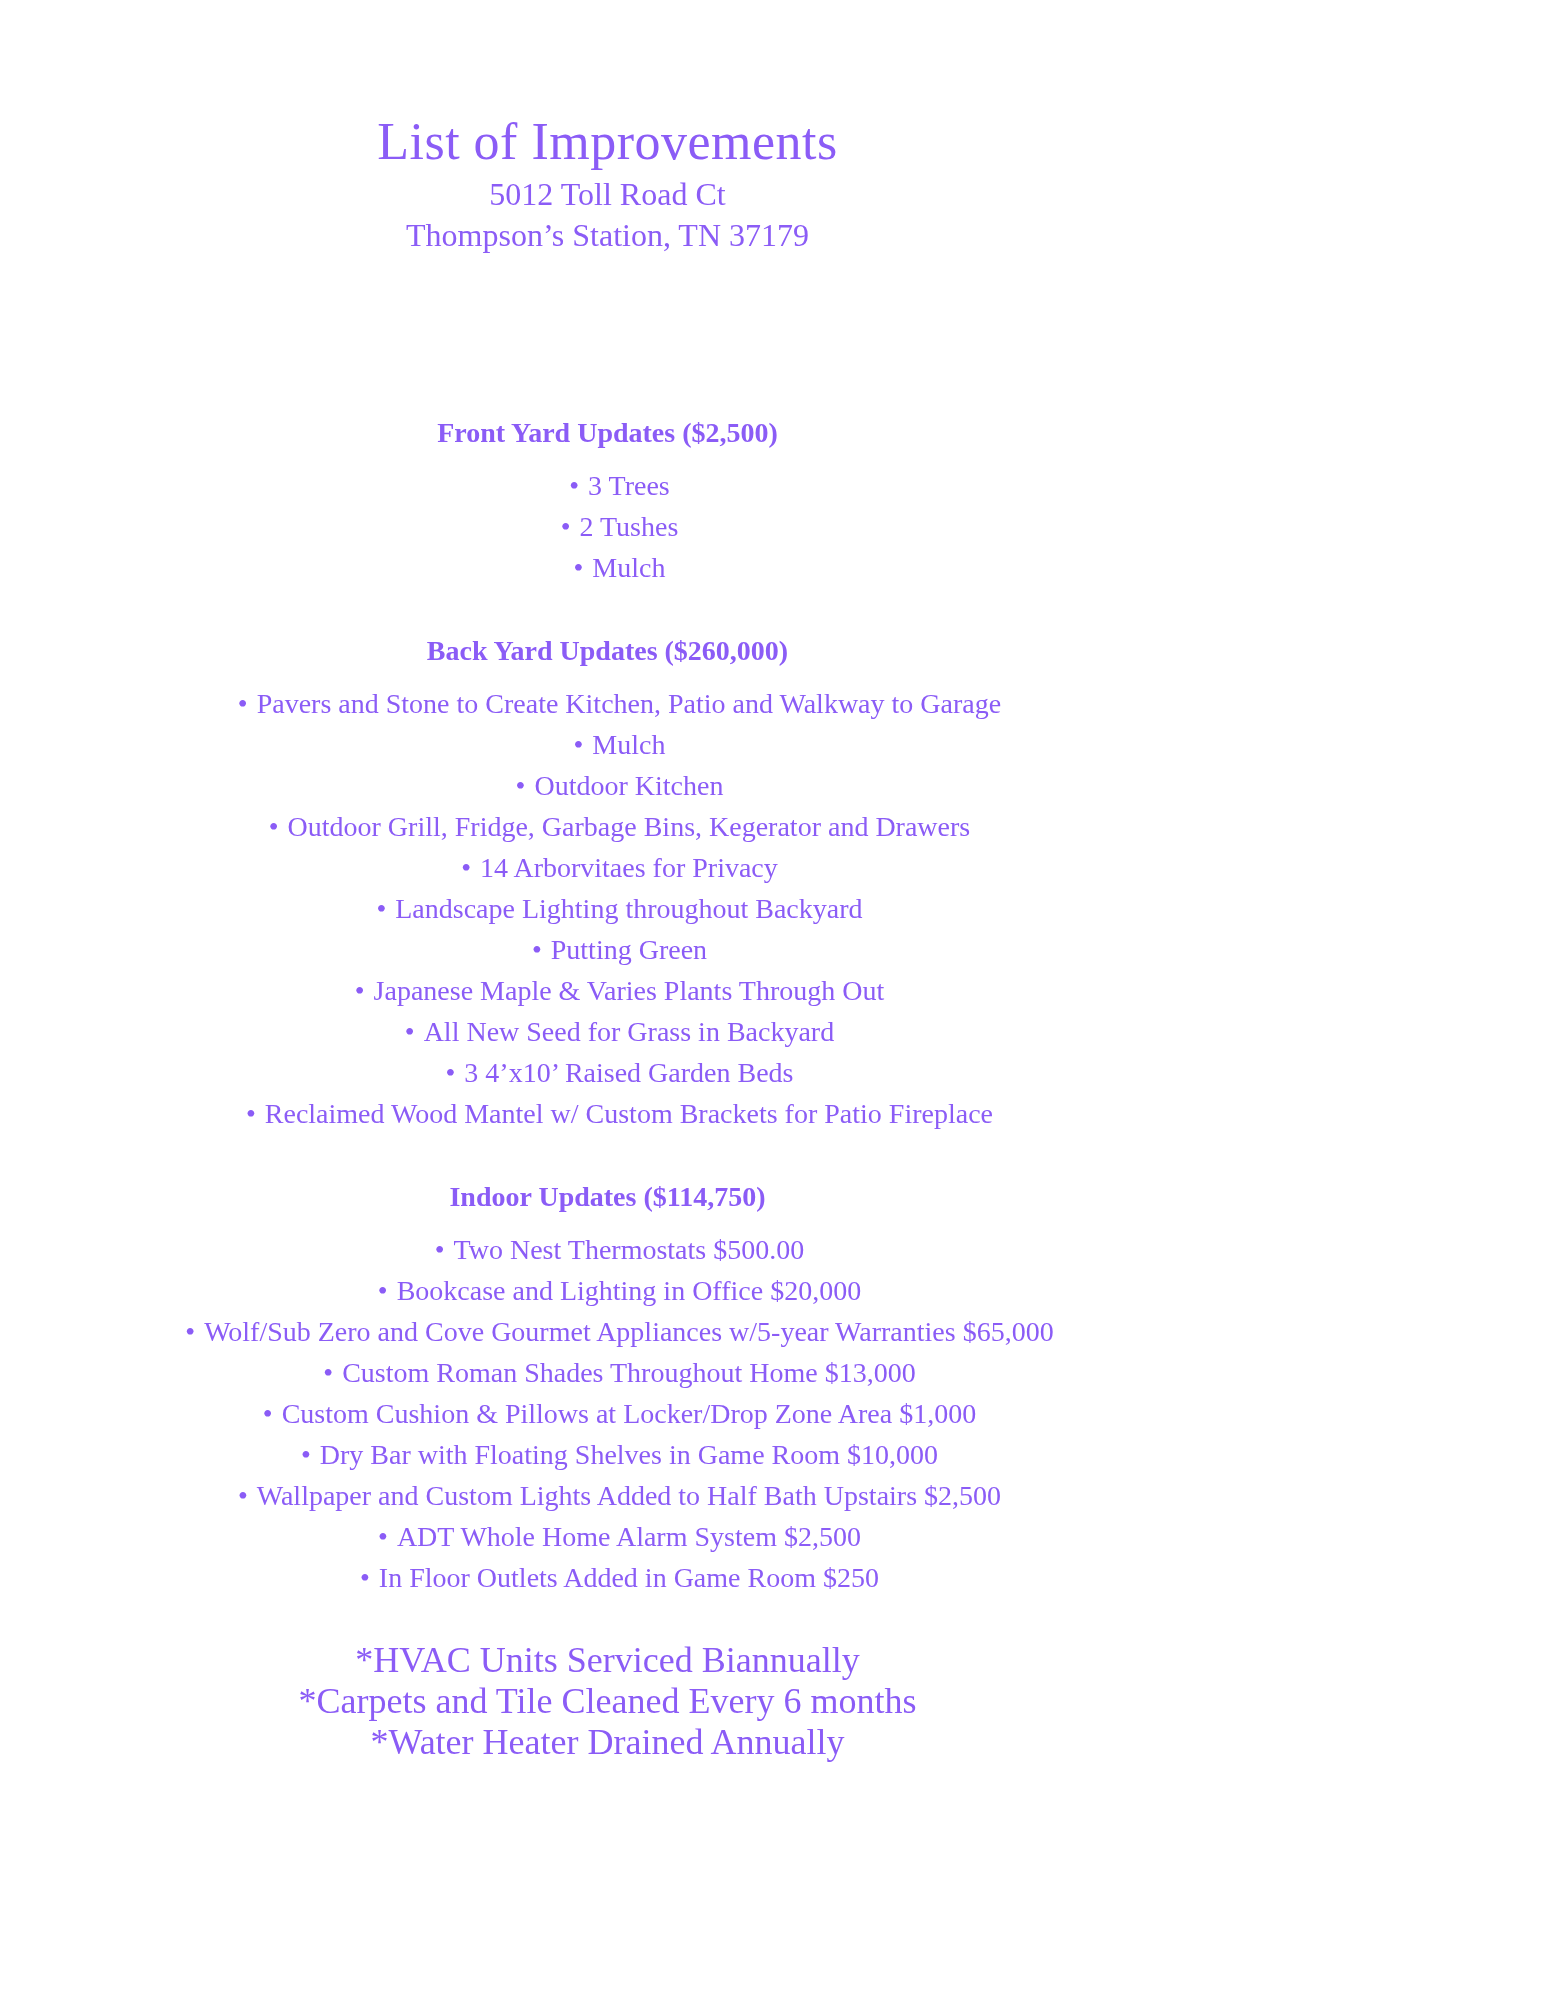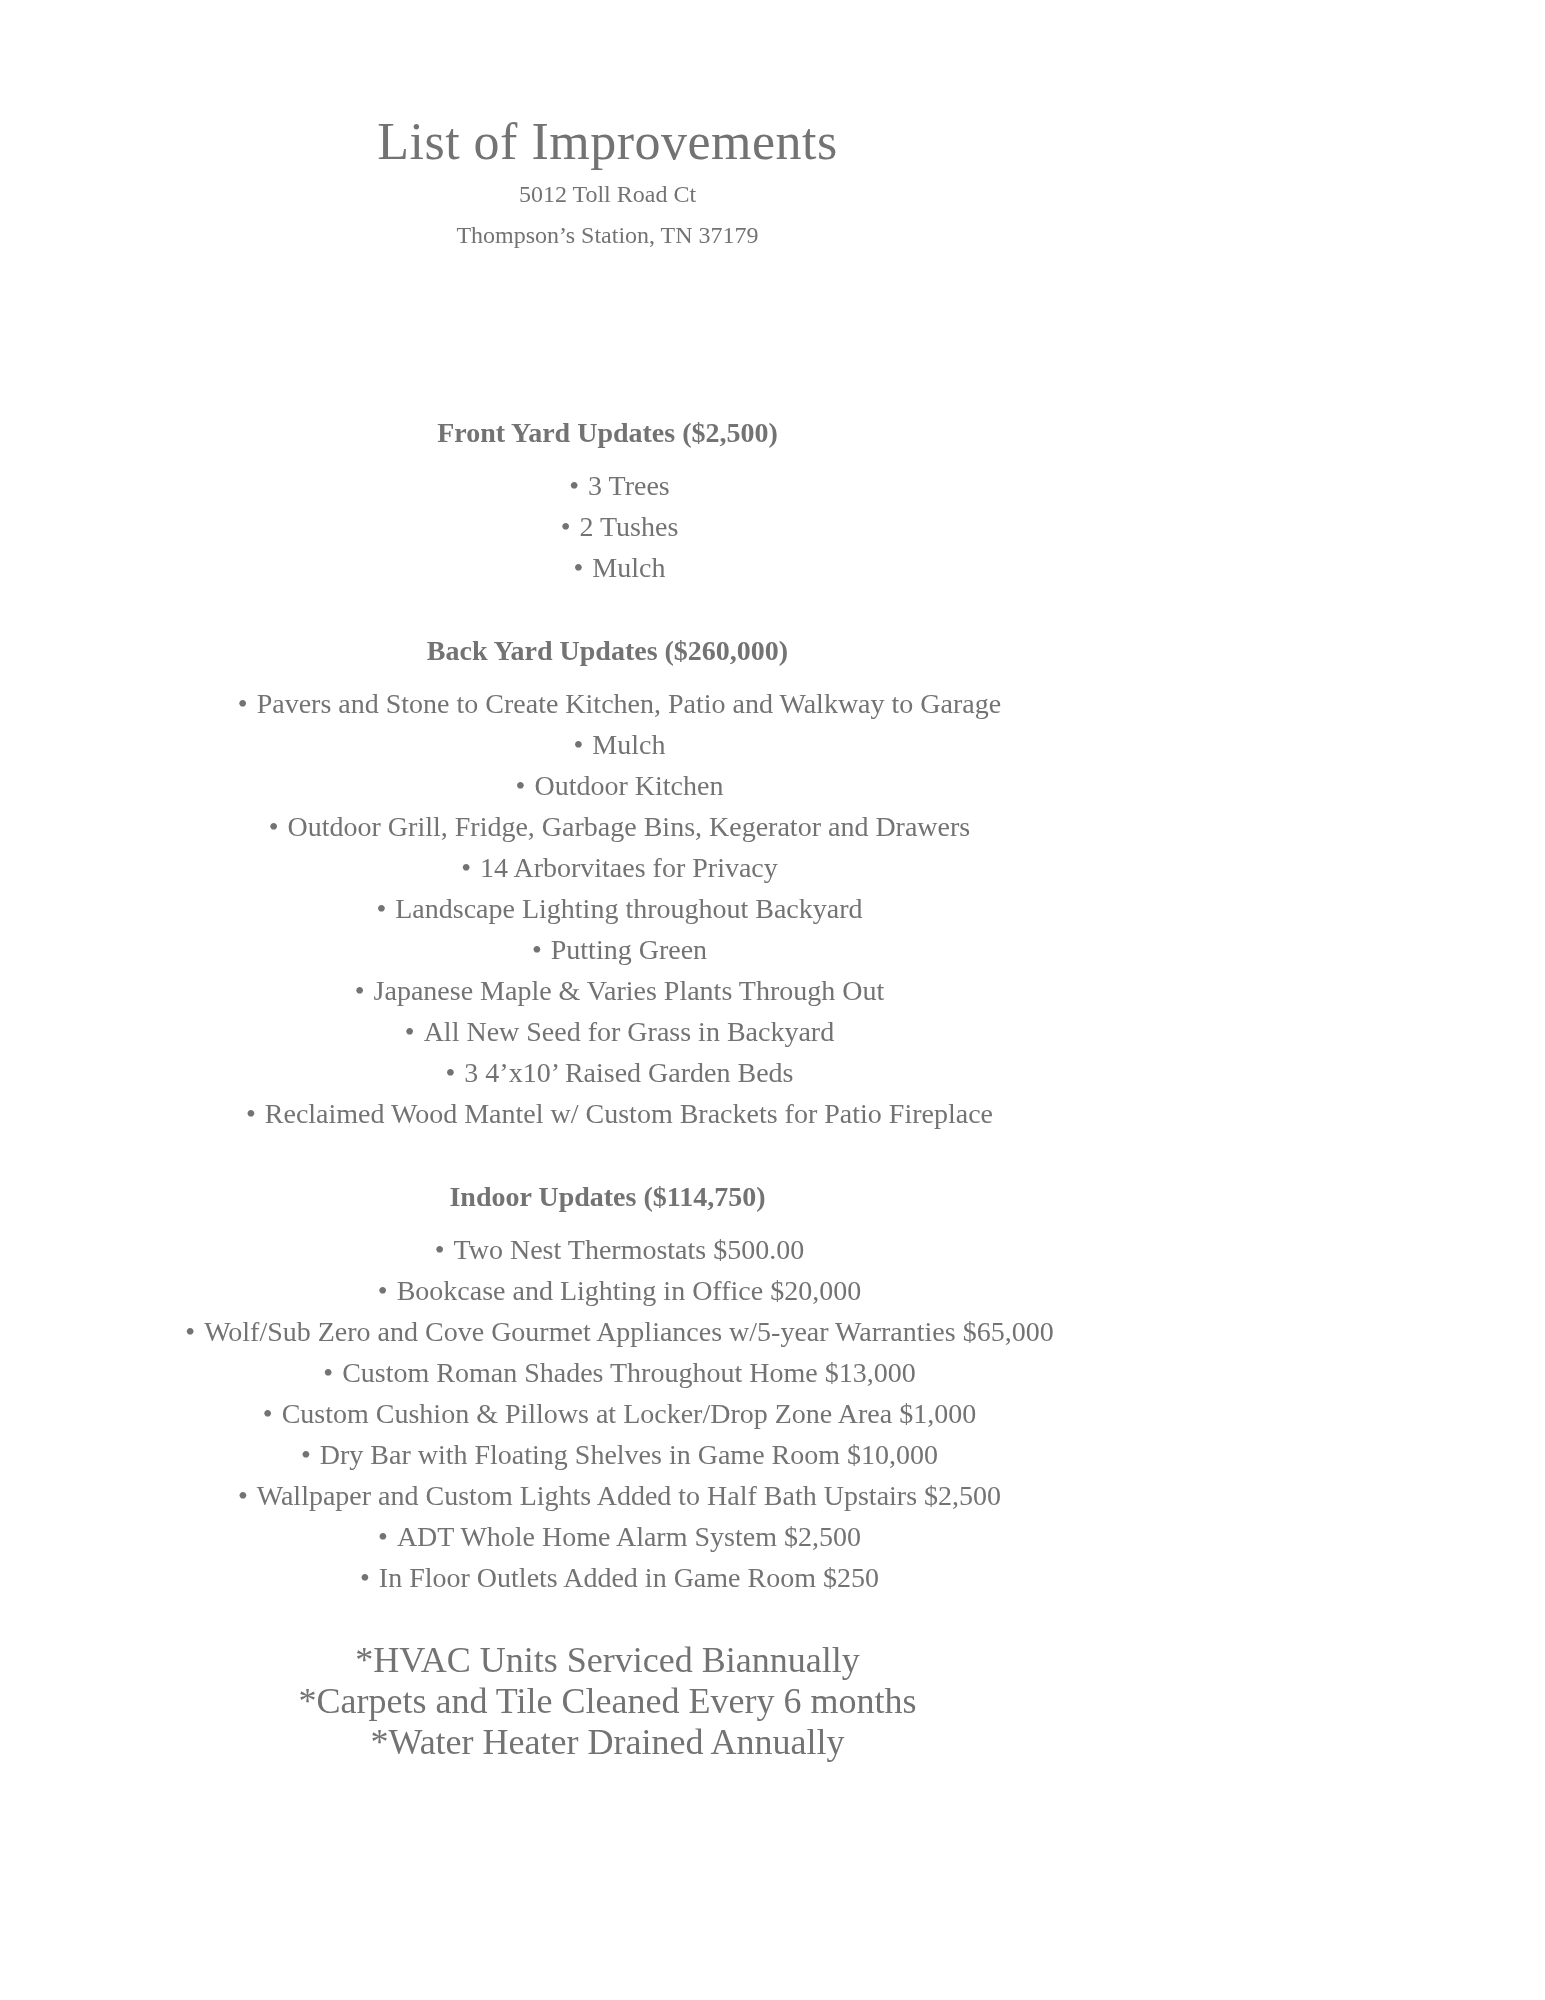--- a/index.html
+++ b/index.html
@@ -5,38 +5,38 @@
   html, body {
     margin: 0;
     padding: 0;
     background: #ffffff;
   }
   .page {
     position: relative;
     width: 1545px;
     height: 2000px;
     background: #ffffff;
-    color: #737373;
+    color: #8b5cf6;
     font-family: "Liberation Serif", "DejaVu Serif", serif;
     overflow: hidden;
   }
   .content {
     width: 1215px;           
     padding-top: 110px;
     text-align: center;
   }
   .doc-title {
     margin: 0;
     font-size: 52px;
     font-weight: 400;
     line-height: 64px;
     letter-spacing: 0.5px;
   }
   .addr {
-    font-size: 24px;
+    font-size: 32px;
     line-height: 41px;
   }
   .section { margin: 0; }
   .section-first { margin-top: 156px; }
   .section-next  { margin-top: 42px;  }
   .section-heading {
     margin: 12px;
     font-size: 28px;
     font-weight: 700;
     line-height: 41px;

